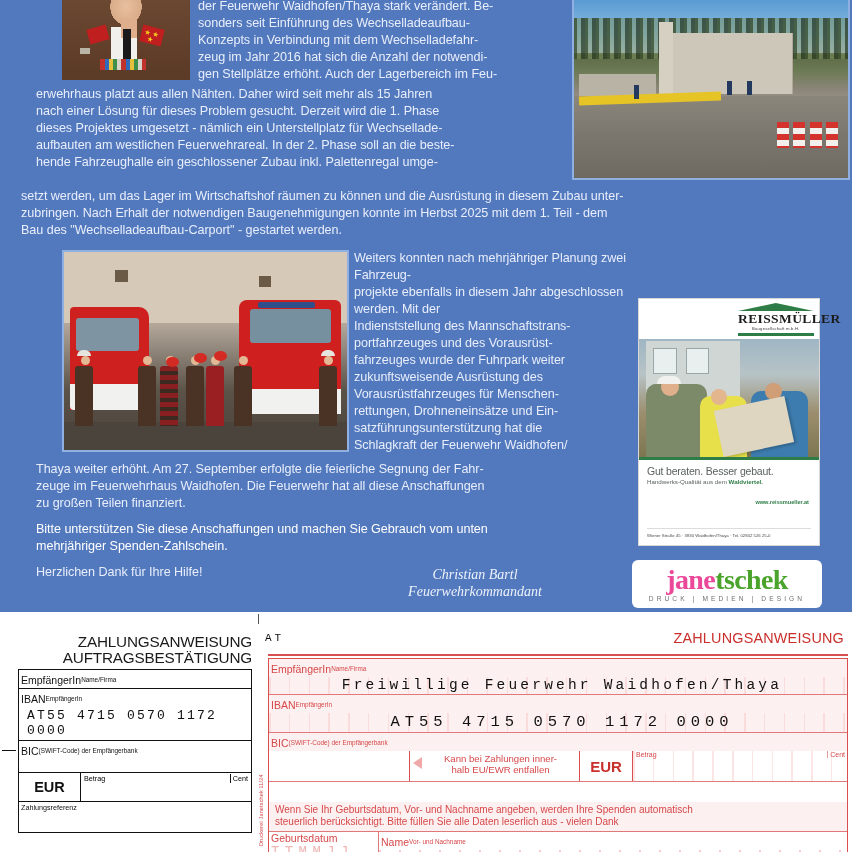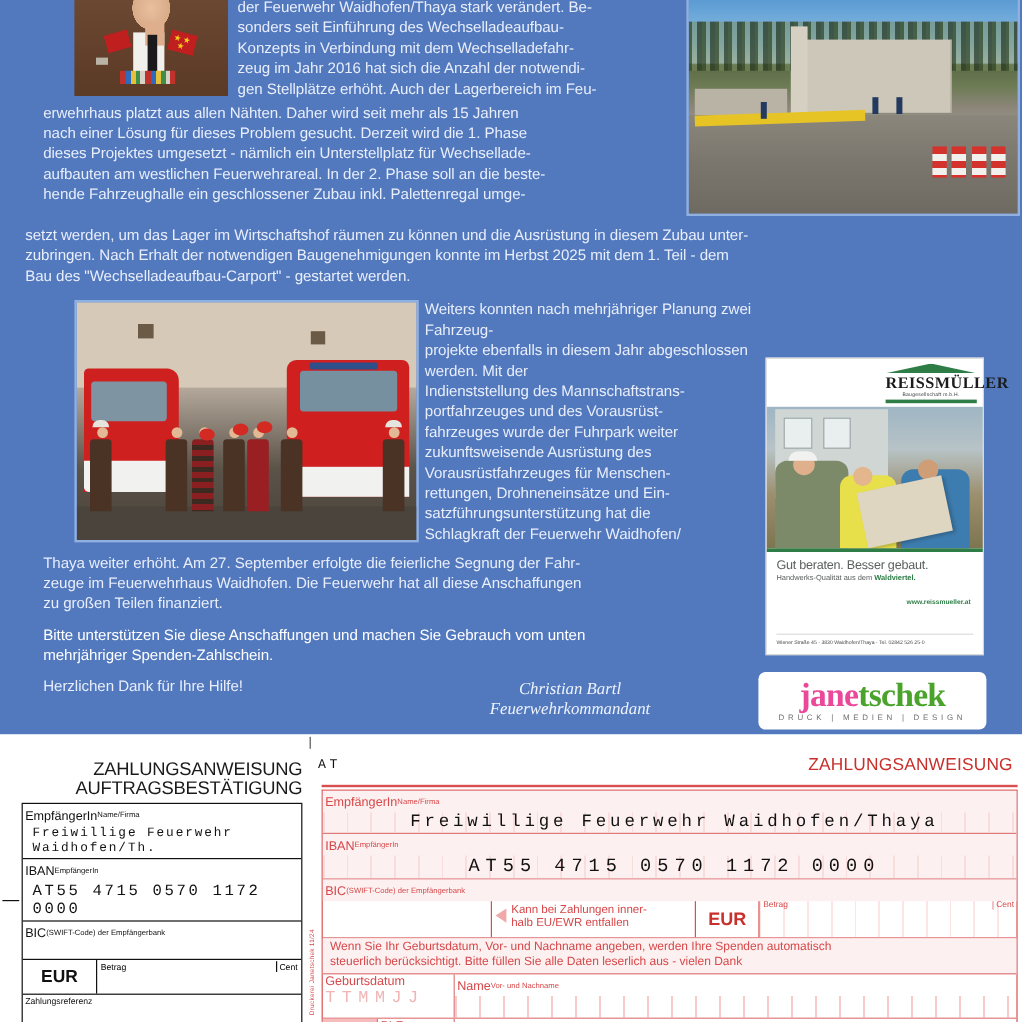--- a/index.html
+++ b/index.html
@@ -170,30 +170,30 @@
   .rval.n { font-size:15.5px; letter-spacing:5px; }
   .rval.t { font-size:14.5px; letter-spacing:3.2px; }
   .combfield { position:relative; background:
       repeating-linear-gradient(90deg, rgba(245,190,190,.40) 0 1.5px, rgba(255,255,255,0) 1.5px 19.8px); text-align: center;
   }
   .vside { position:absolute; left:258px; top:54px; width:10px; height:180px;
            writing-mode: vertical-rl; transform: rotate(180deg);
            font-size:5.4px; color:#d6484a; letter-spacing:0.2px; white-space:nowrap; }
 
   .note-box { display:flex; align-items:stretch; }
-  .note-txt { flex:1; color:#d6484a; font-size:9.6px; line-height:11.4px; padding:2px 4px 2px 16px; position:relative; }
+  .note-txt { flex:1; color:#d6484a; font-size:9.6px; line-height:11.4px; padding:2px 4px 2px 16px; position:relative;text-align:center; }
   .note-txt .arw { position:absolute; left:3px; top:6px; width:0; height:0;
      border-top:6px solid transparent; border-bottom:6px solid transparent; border-right:9px solid #f0a8a8; }
   .note-eur { width:54px; border-left:1.6px solid #d94f4f; border-right:1.6px solid #d94f4f;
      display:flex; align-items:center; justify-content:center; font-size:15px; font-weight:bold; color:#c9302c; }
   .note-amt { flex:1; position:relative; }
   .note-amt .bt { position:absolute; left:3px; top:0; font-size:7px; color:#d6484a; }
   .note-amt .ct { position:absolute; right:2px; top:0; font-size:7px; color:#d6484a; border-left:1px solid #e79a9a; padding-left:2px; }
 
-  .hint { background:#fdf0f0; color:#d6484a; font-size:10px; line-height:12.4px; padding:2px 6px; }
+  .hint { background:#fdf0f0; color:#d6484a; font-size:10px; line-height:12.4px; padding:2px 6px;margin-top:20px; }
 
   .bot-grid { display:flex; }
   .cell-gd { width:110px; border-right:1.4px solid #e07a7a; }
   .cell-name { flex:1; }
   .ttmmjj { font-family:"Liberation Mono", monospace; font-size:14px; color:#f0b6b6; letter-spacing:5.4px; padding-left:2px; }
   .cmb { height:18px; background:
       repeating-linear-gradient(90deg, rgba(240,160,160,.55) 0 2px, rgba(255,255,255,0) 2px 20px); }
   .plzrow { display:flex; }
   .plz-a { width:46px; background:#f6bcbc; border-right:1.4px solid #e07a7a; }
   .plz-b { width:64px; border-right:1.4px solid #e07a7a; }
@@ -383,21 +383,20 @@
 
     <div class="vL">
       <div class="vL-title">
         <div>ZAHLUNGSANWEISUNG</div>
         <div>AUFTRAGSBESTÄTIGUNG</div>
       </div>
       <div class="vL-box" style="margin-top:4px;">
 
         <div class="vL-row">
           <div class="cap"><span class="fld-label">EmpfängerIn</span><span class="sup">Name/Firma</span></div>
-          <div class="vL-val">Freiwillige Feuerwehr Waidhofen/Th.</div>
         </div>
 
         <div class="vL-row">
           <div class="cap"><span class="fld-label">IBAN</span><span class="sup">EmpfängerIn</span></div>
           <div class="vL-val big">AT55 4715 0570 1172 0000</div>
         </div>
 
         <div class="vL-row" style="height:32px;">
           <div class="cap"><span class="fld-label">BIC</span><span class="sup">(SWIFT-Code) der Empfängerbank</span></div>
           <div style="height:16px;"></div>

